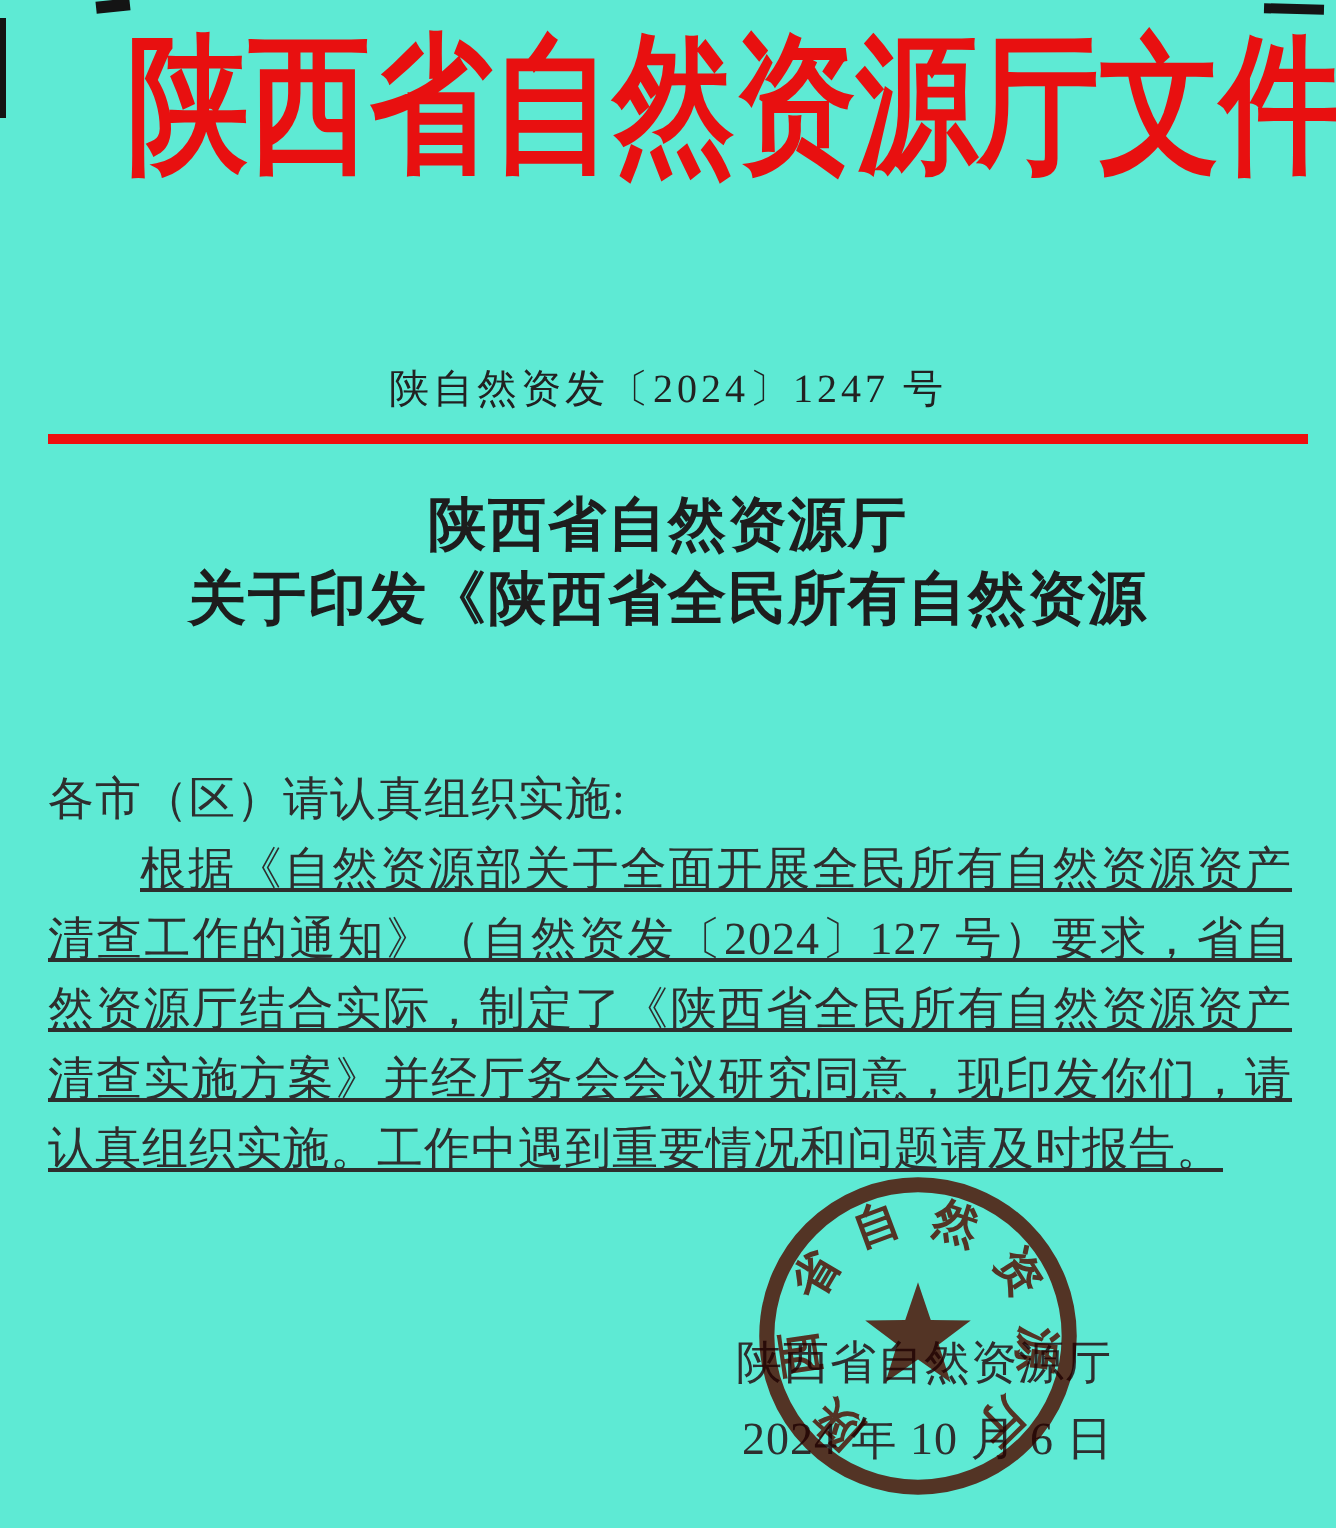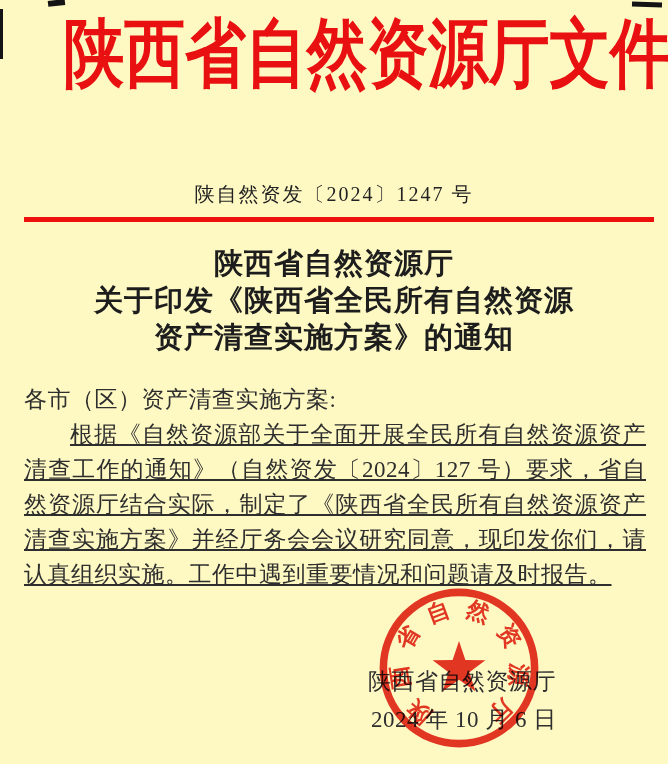--- a/index.html
+++ b/index.html
@@ -2,21 +2,21 @@
 <html><head>
 <meta charset="utf-8">
 <style>
   * { margin: 0; padding: 0; box-sizing: border-box; }
   html, body { background: #ffffff; }
   .page {
     position: relative;
     width: 668px;
     height: 764px;
     margin: 0 auto;
-    background: #fef9c3;
+    background: #5eead4;
     overflow: hidden;
     font-family: "Liberation Serif", "DejaVu Serif", serif;
     color: #2e2e2e;
   }
   
   .artifact { position: absolute; background: #141414; }
   .artifact-top-left { left: 48px; top: 0; width: 17px; height: 6px; transform: rotate(-6deg); }
   .artifact-left-edge { left: 0; top: 9px; width: 3px; height: 50px; }
   .artifact-top-right { left: 632px; top: 2px; width: 30px; height: 5px; transform: rotate(1.5deg); }
 
@@ -133,25 +133,24 @@
 
   <div class="masthead">陕西省自然资源厅文件</div>
 
   <div class="doc-number">陕自然资发〔2024〕1247 号</div>
 
   <div class="red-line"></div>
 
   <div class="notice-title">
     <div>陕西省自然资源厅</div>
     <div>关于印发《陕西省全民所有自然资源</div>
-    <div>资产清查实施方案》的通知</div>
   </div>
 
   <div class="body-block">
-    <div class="addressee">各市（区）资产清查实施方案:</div>
+    <div class="addressee">各市（区）请认真组织实施:</div>
     <p class="para">根据《自然资源部关于全面开展全民所有自然资源资产清查工作的通知》（自然资发〔2024〕127 号）要求，省自然资源厅结合实际，制定了《陕西省全民所有自然资源资产清查实施方案》并经厅务会会议研究同意，现印发你们，请认真组织实施。工作中遇到重要情况和问题请及时报告。</p>
   </div>
 
   <div class="sign-org">陕西省自然资源厅</div>
 
   <div class="sign-date">2024 年 10 月 6 日</div>
 
   <svg class="seal" width="190" height="168" viewBox="0 0 200 200" aria-hidden="true">
     <defs>
       <path id="sealArc" d="M 69,153.7 A 62,62 0 1 1 131,153.7" fill="none"></path>

